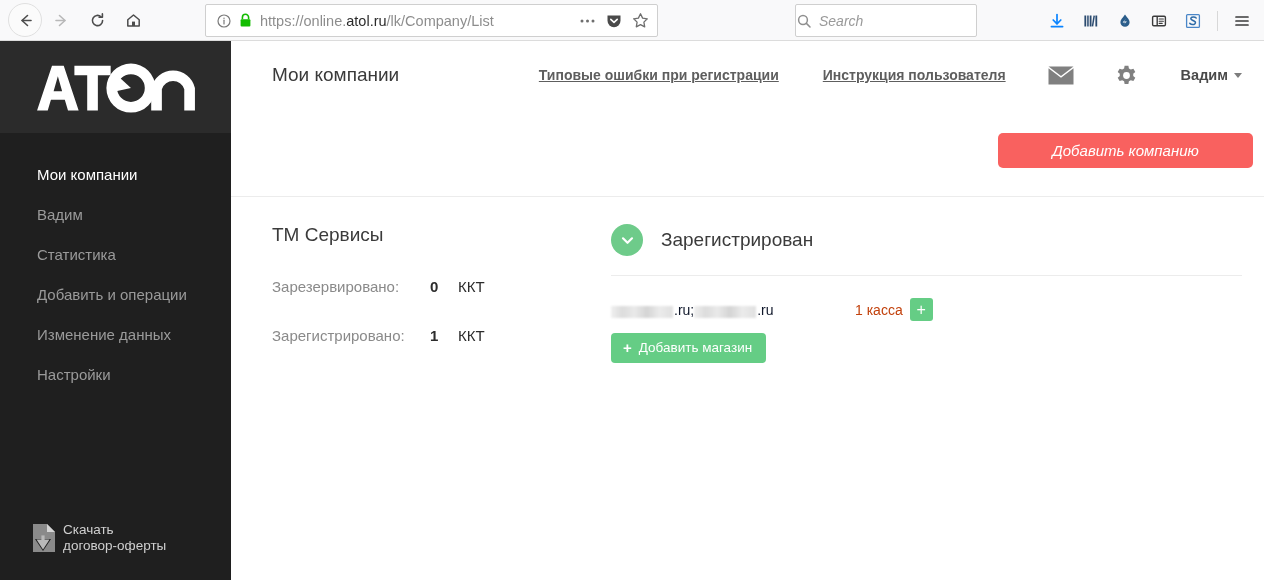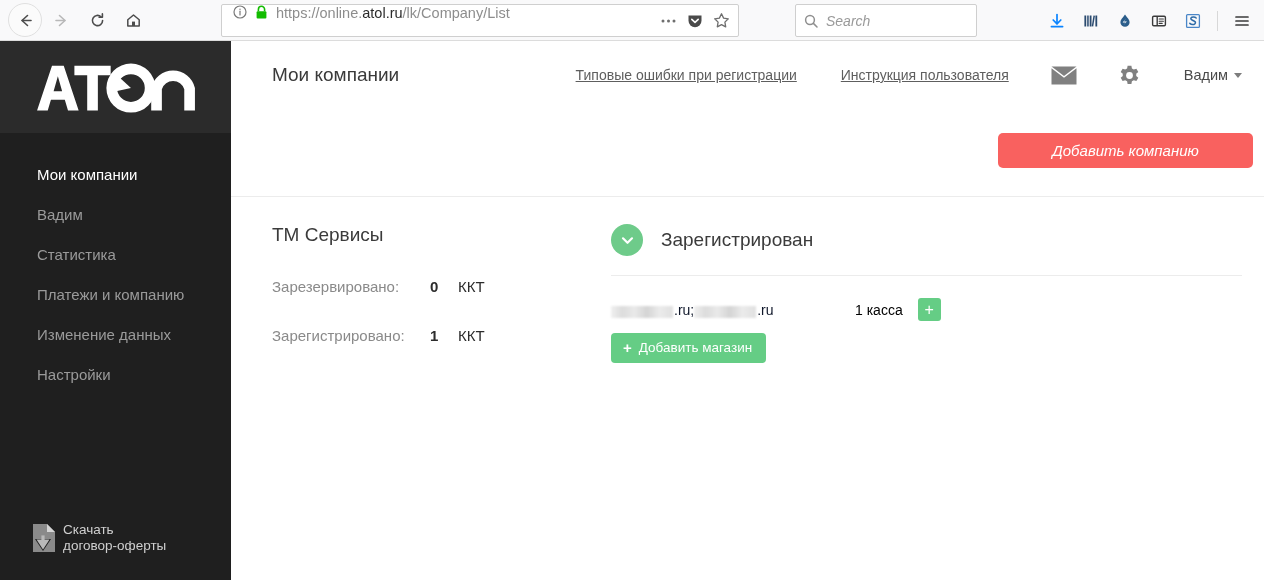--- a/index.html
+++ b/index.html
@@ -26,26 +26,26 @@
     display: flex; align-items: center; justify-content: center;
     border-radius: 50%;
     color: #4c4c4c;
   }
   .nav-btn.circled { border: 1px solid #e0e0e0; background: #fbfbfb; }
   .nav-btn.disabled { color: #b8b8b8; }
   .nav-btn svg { display: block; }
 
   .url-wrap {
     position: absolute;
-    left: 221px; top: 4px;
-    width: 518px; height: 33px;
+    left: 205px; top: 4px;
+    width: 453px; height: 33px;
     background: #ffffff;
     border: 1px solid #cfcfcf;
     border-radius: 2px;
-    display: flex; 
+    display: flex; align-items: center;
     padding: 0 8px;
   }
   .identity-icon { width: 20px; display: flex; justify-content: center; color: #7a7a7a; }
   .lock-icon { width: 22px; display: flex; justify-content: center; }
   .url-text {
     flex: 1;
     font-size: 14.5px;
     color: #8d8d8d;
     white-space: nowrap;
     overflow: hidden;
@@ -56,21 +56,21 @@
   .url-actions .ic { color: #6e6e6e; display: flex; }
 
   .search-wrap {
     position: absolute;
     left: 795px; top: 4px;
     width: 182px; height: 33px;
     background: #ffffff;
     border: 1px solid #cfcfcf;
     border-radius: 2px;
     display: flex; align-items: center;
-    padding: 0 8px;
+    padding: 0 1px;
   }
   .search-wrap .sicon { color: #8f8f8f; display: flex; margin-right: 8px; }
   .search-placeholder {
     font-size: 14px; color: #9a9a9a; font-style: italic;
   }
 
   .toolbar-right {
     position: absolute; right: 6px; top: 0;
     height: 41px;
     display: flex; align-items: center; gap: 2px;
@@ -133,20 +133,21 @@
     display: flex;
     align-items: center;
     padding: 0 22px 0 41px;
   }
   .page-title { font-size: 19px; color: #3a3a3a; }
   .topbar-right {
     margin-left: auto;
     display: flex;
     align-items: center;
     gap: 8px;
+    font-weight: bold;
   }
   .top-link {
     font-size: 14px;
     color: #5e5e5e;
     text-decoration: underline;
     margin-left: 36px;
     white-space: nowrap;
   }
   .top-icon {
     margin-left: 34px;
@@ -231,21 +232,21 @@
     width: 244px;
   }
   .redacted {
     display: inline-block;
     width: 62px; height: 12px;
     background: linear-gradient(90deg,#f0f0f0 0%,#dcdcdc 18%,#e9e9e9 38%,#d4d4d4 58%,#ebebeb 78%,#e0e0e0 100%);
     filter: blur(1.1px);
     vertical-align: middle;
     margin-right: 1px;
   }
-  .kassa-count { font-size: 14px; color: #000000; margin-right: 15px; }
+  .kassa-count { font-size: 14px; color: #c2410c; margin-right: 7px; }
   .btn-plus-sq {
     width: 23px; height: 23px;
     background: #65cd85;
     border: none; border-radius: 3px;
     color: #ffffff;
     font-size: 16px; line-height: 1;
     font-family: inherit;
     cursor: pointer;
     display: flex; align-items: center; justify-content: center;
   }
@@ -401,21 +402,21 @@
         <path d="M150 24 L178 50 L150 56 Z"></path>
 
         <path d="M216 92 L216 50 A42 42 0 0 1 298 50 L298 92 L278 92 L278 52 A22 22 0 0 0 236 52 L236 92 Z"></path>
       </svg>
     </div>
 
     <nav class="nav-list">
       <a class="nav-item active" href="#">Мои компании</a>
       <a class="nav-item" href="#">Вадим</a>
       <a class="nav-item" href="#">Статистика</a>
-      <a class="nav-item" href="#">Платежи и компанию</a>
+      <a class="nav-item" href="#">Добавить и операции</a>
       <a class="nav-item" href="#">Изменение данных</a>
       <a class="nav-item" href="#">Настройки</a>
     </nav>
 
     <div class="sidebar-bottom">
       <svg class="doc-dl-icon" viewBox="0 0 28 30">
         <path d="M3 1 H17 L25 9 V29 H3 Z" fill="#8a8a8a"></path>
         <path d="M17 1 L25 9 H17 Z" fill="#d5d5d5"></path>
         <path d="M5 16 H21 L13 28 Z" fill="#1f1f1f"></path>
         <path d="M6.5 16.6 H19.5 L13 26.4 Z" fill="#b9b9b9"></path>

